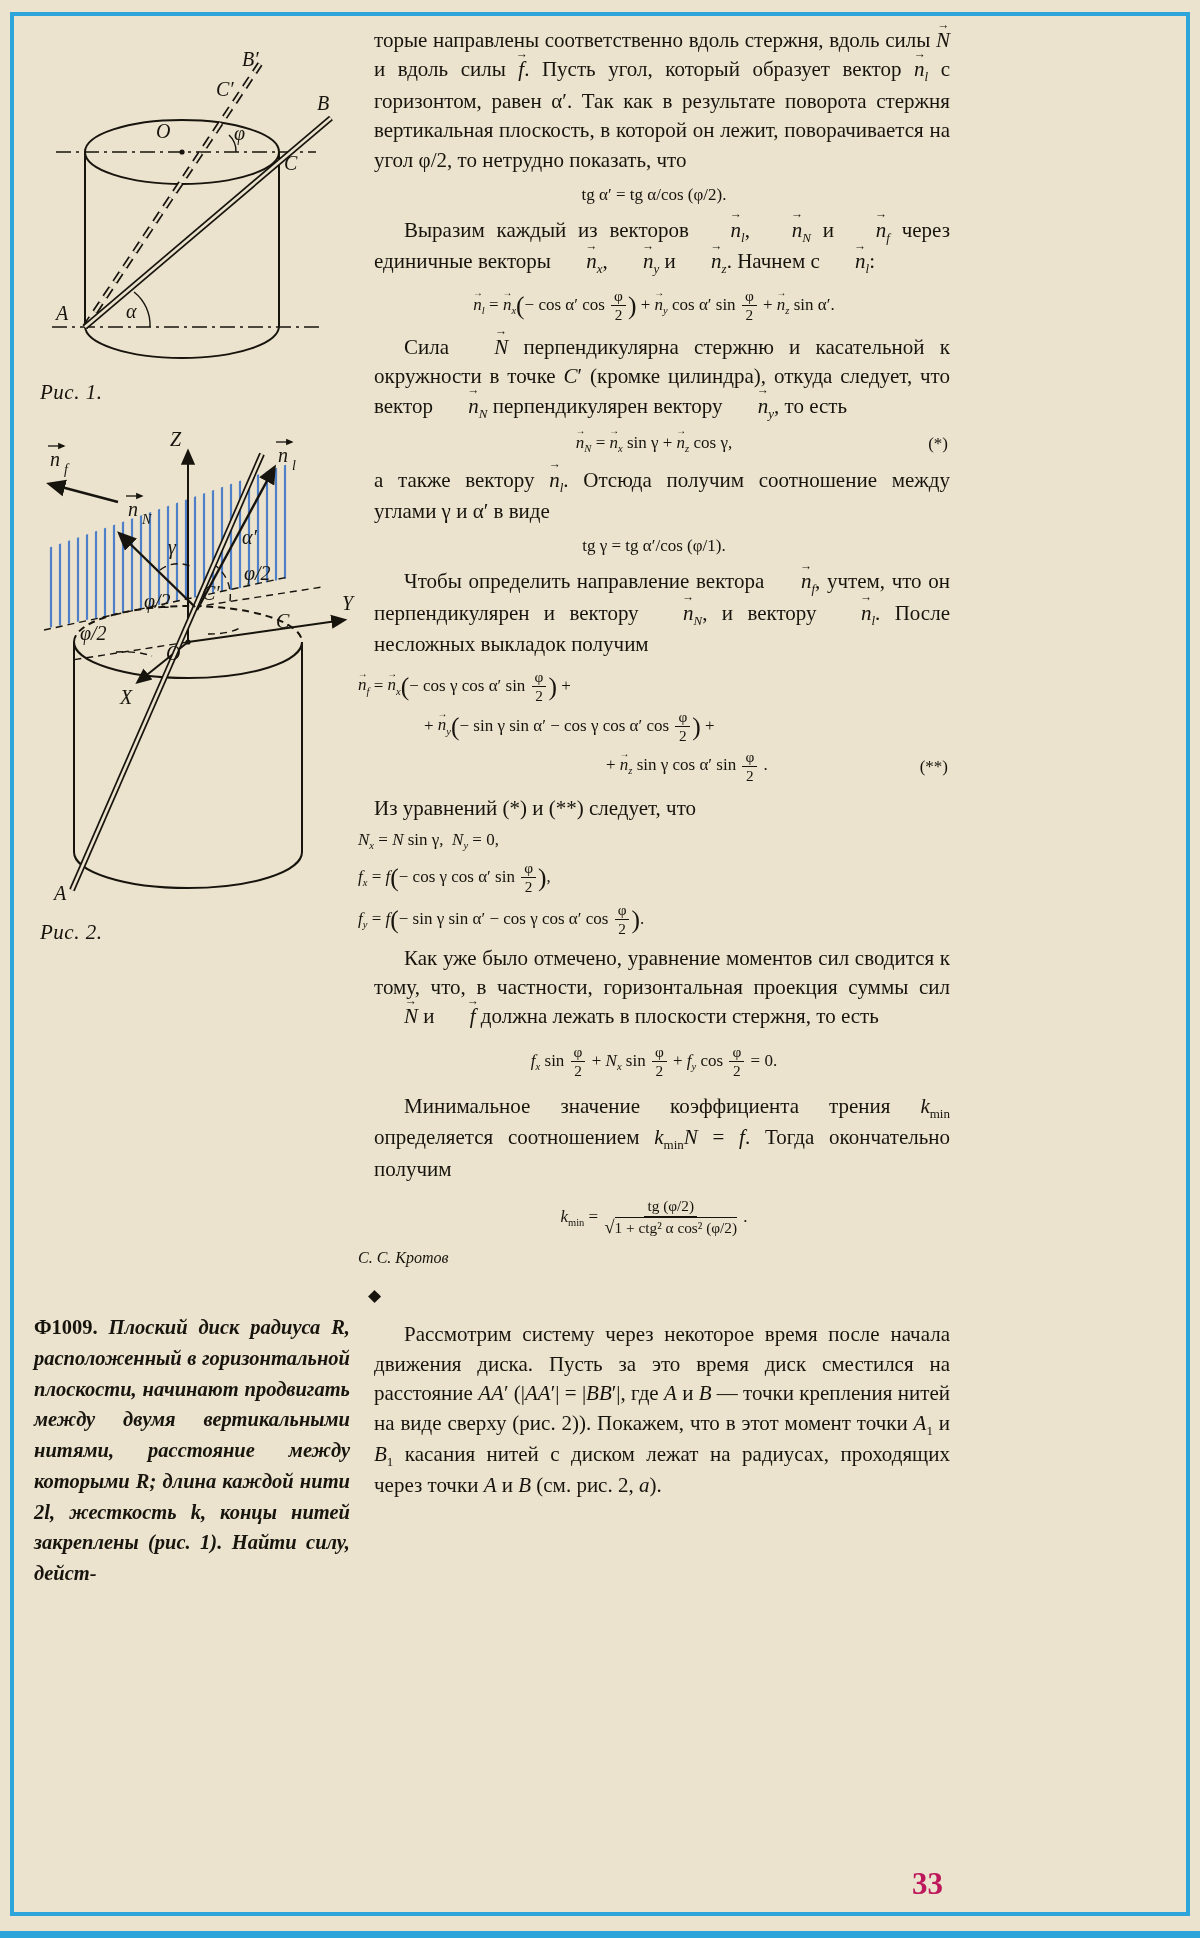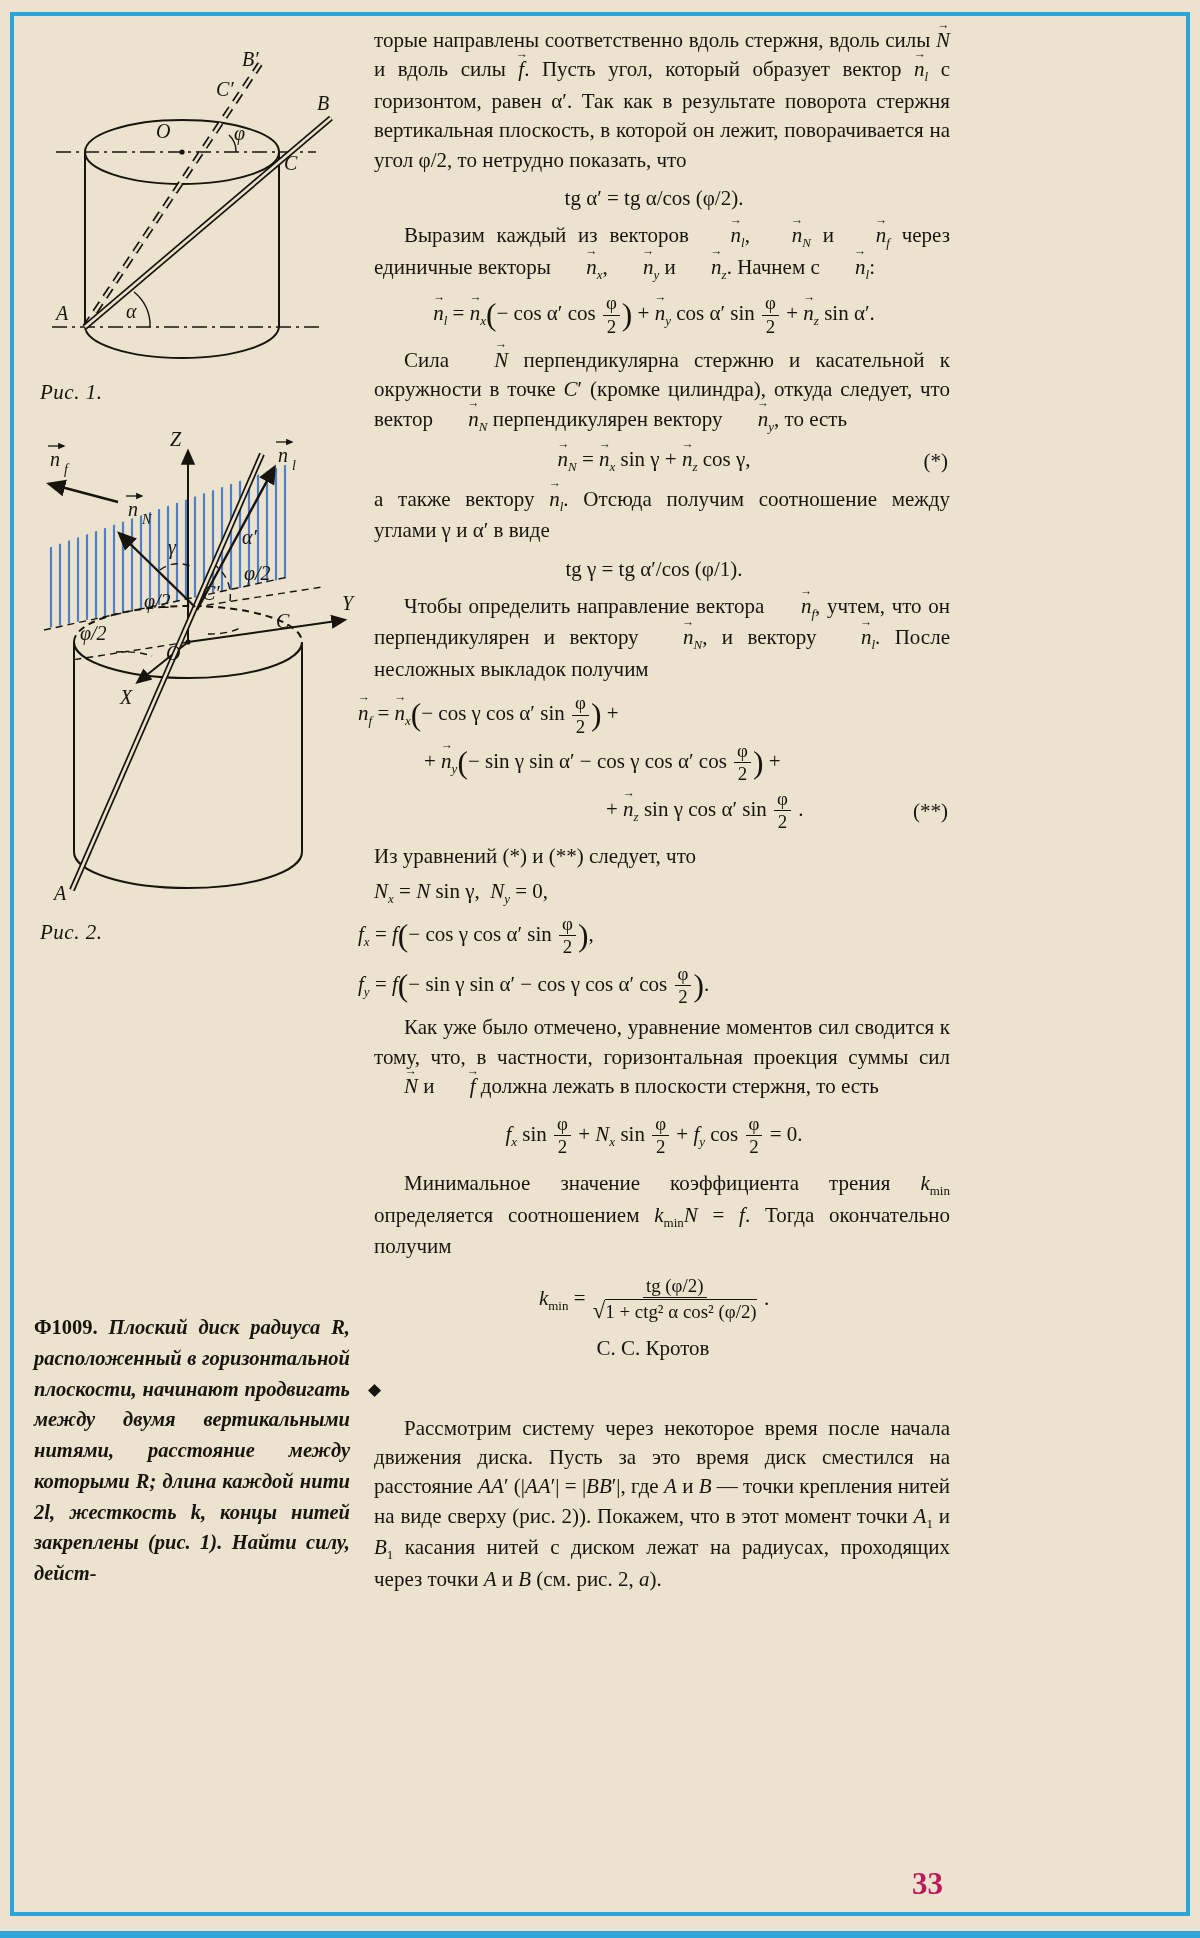--- a/index.html
+++ b/index.html
@@ -21,39 +21,39 @@
   .figcap { position: absolute; font-style: italic; font-size: 21px; letter-spacing: .5px; }
 
   .problem { position: absolute; left: 34px; top: 1312px; width: 316px; font-size: 20.5px;
              font-weight: 700; font-style: italic; line-height: 1.5; text-align: justify; }
   .problem .pid { font-style: normal; }
 
   .maincol { position: absolute; left: 358px; top: 26px; width: 592px; }
   .p { margin: 0 0 2px 16px; font-size: 21px; line-height: 1.40; text-align: justify; text-indent: 30px; }
   .p.noind { text-indent: 0; }
 
-  .eq { font-size: 21px; margin: 9px 0; text-align: center; position: relative; line-height: 1.35; }
+  .eq { font-size: 17px; margin: 9px 0; text-align: center; position: relative; line-height: 1.35; }
   .eq .tag { position: absolute; right: 2px; top: 50%; transform: translateY(-50%); }
   .eq.lft { text-align: left; }
 
   .fr { display: inline-flex; flex-direction: column; align-items: center; vertical-align: middle;
         line-height: 1.08; font-size: 0.9em; margin: 0 2px; }
   .fr .fn { border-bottom: 1.5px solid currentColor; padding: 0 3px 1px; }
   .fr .fd { padding-top: 1px; white-space: nowrap; }
   .rad { font-size: 1.2em; }
   .ov { border-top: 1.5px solid currentColor; padding-top: 1px; }
   .big { font-size: 1.5em; vertical-align: middle; line-height: .9; }
 
   .vec { font-style: italic; position: relative; display: inline-block; }
   .vec::before { content: "→"; position: absolute; left: 48%; transform: translateX(-50%);
                  top: -0.78em; font-size: 0.58em; font-style: normal; letter-spacing: -1px; }
   sub { font-size: 0.62em; font-style: italic; }
   sub.rm { font-style: normal; }
 
-  .author { text-align: center; font-size: 21px; margin: 12px 2px 0 0; }
+  .author { text-align: left; font-style: italic; font-size: 16px; margin: 12px 2px 0 0; }
   .divider { text-align: left; padding-left: 10px; font-size: 17px; margin: 18px 0 14px; }
 
   .pagenum { position: absolute; left: 912px; top: 1866px; font-size: 31px; font-weight: 700;
              color: #be185d; }
 </style>
 </head>
 <body>
 
 <div class="page">
   <div class="frame"></div>
@@ -210,21 +210,21 @@
         </span><span class="big">)</span> +</div>
     <div class="eq lft" style="padding-left:248px; margin-top:4px;">
       <span>+ <span class="vec">n</span><sub>z</sub> sin γ cos α′ sin <span class="fr">
             <span class="fn">φ</span>
             <span class="fd">2</span>
           </span> .</span>
       <span class="tag">(**)</span>
     </div>
 
     <p class="p noind">Из уравнений (*) и (**) следует, что</p>
-    <div class="eq lft" style="margin:6px 16px 2px;"><i>N</i><sub>x</sub> = <i>N</i> sin γ,&nbsp; <i>N</i><sub>y</sub> = 0,</div>
+    <div class="eq lft" style="margin:6px 0 2px;"><i>N</i><sub>x</sub> = <i>N</i> sin γ,&nbsp; <i>N</i><sub>y</sub> = 0,</div>
     <div class="eq lft" style="margin:6px 0 2px;"><i>f</i><sub>x</sub> = <i>f</i><span class="big">(</span>− cos γ cos α′ sin <span class="fr">
           <span class="fn">φ</span>
           <span class="fd">2</span>
         </span><span class="big">)</span>,</div>
     <div class="eq lft" style="margin:6px 0 6px;"><i>f</i><sub>y</sub> = <i>f</i><span class="big">(</span>− sin γ sin α′ − cos γ cos α′ cos <span class="fr">
           <span class="fn">φ</span>
           <span class="fd">2</span>
         </span><span class="big">)</span>.</div>
 
     <p class="p">Как уже было отмечено, уравнение моментов сил сводится к тому, что, в частности, горизонтальная проекция суммы сил <span class="vec">N</span> и <span class="vec">f</span> должна лежать в плоскости стержня, то есть</p>

